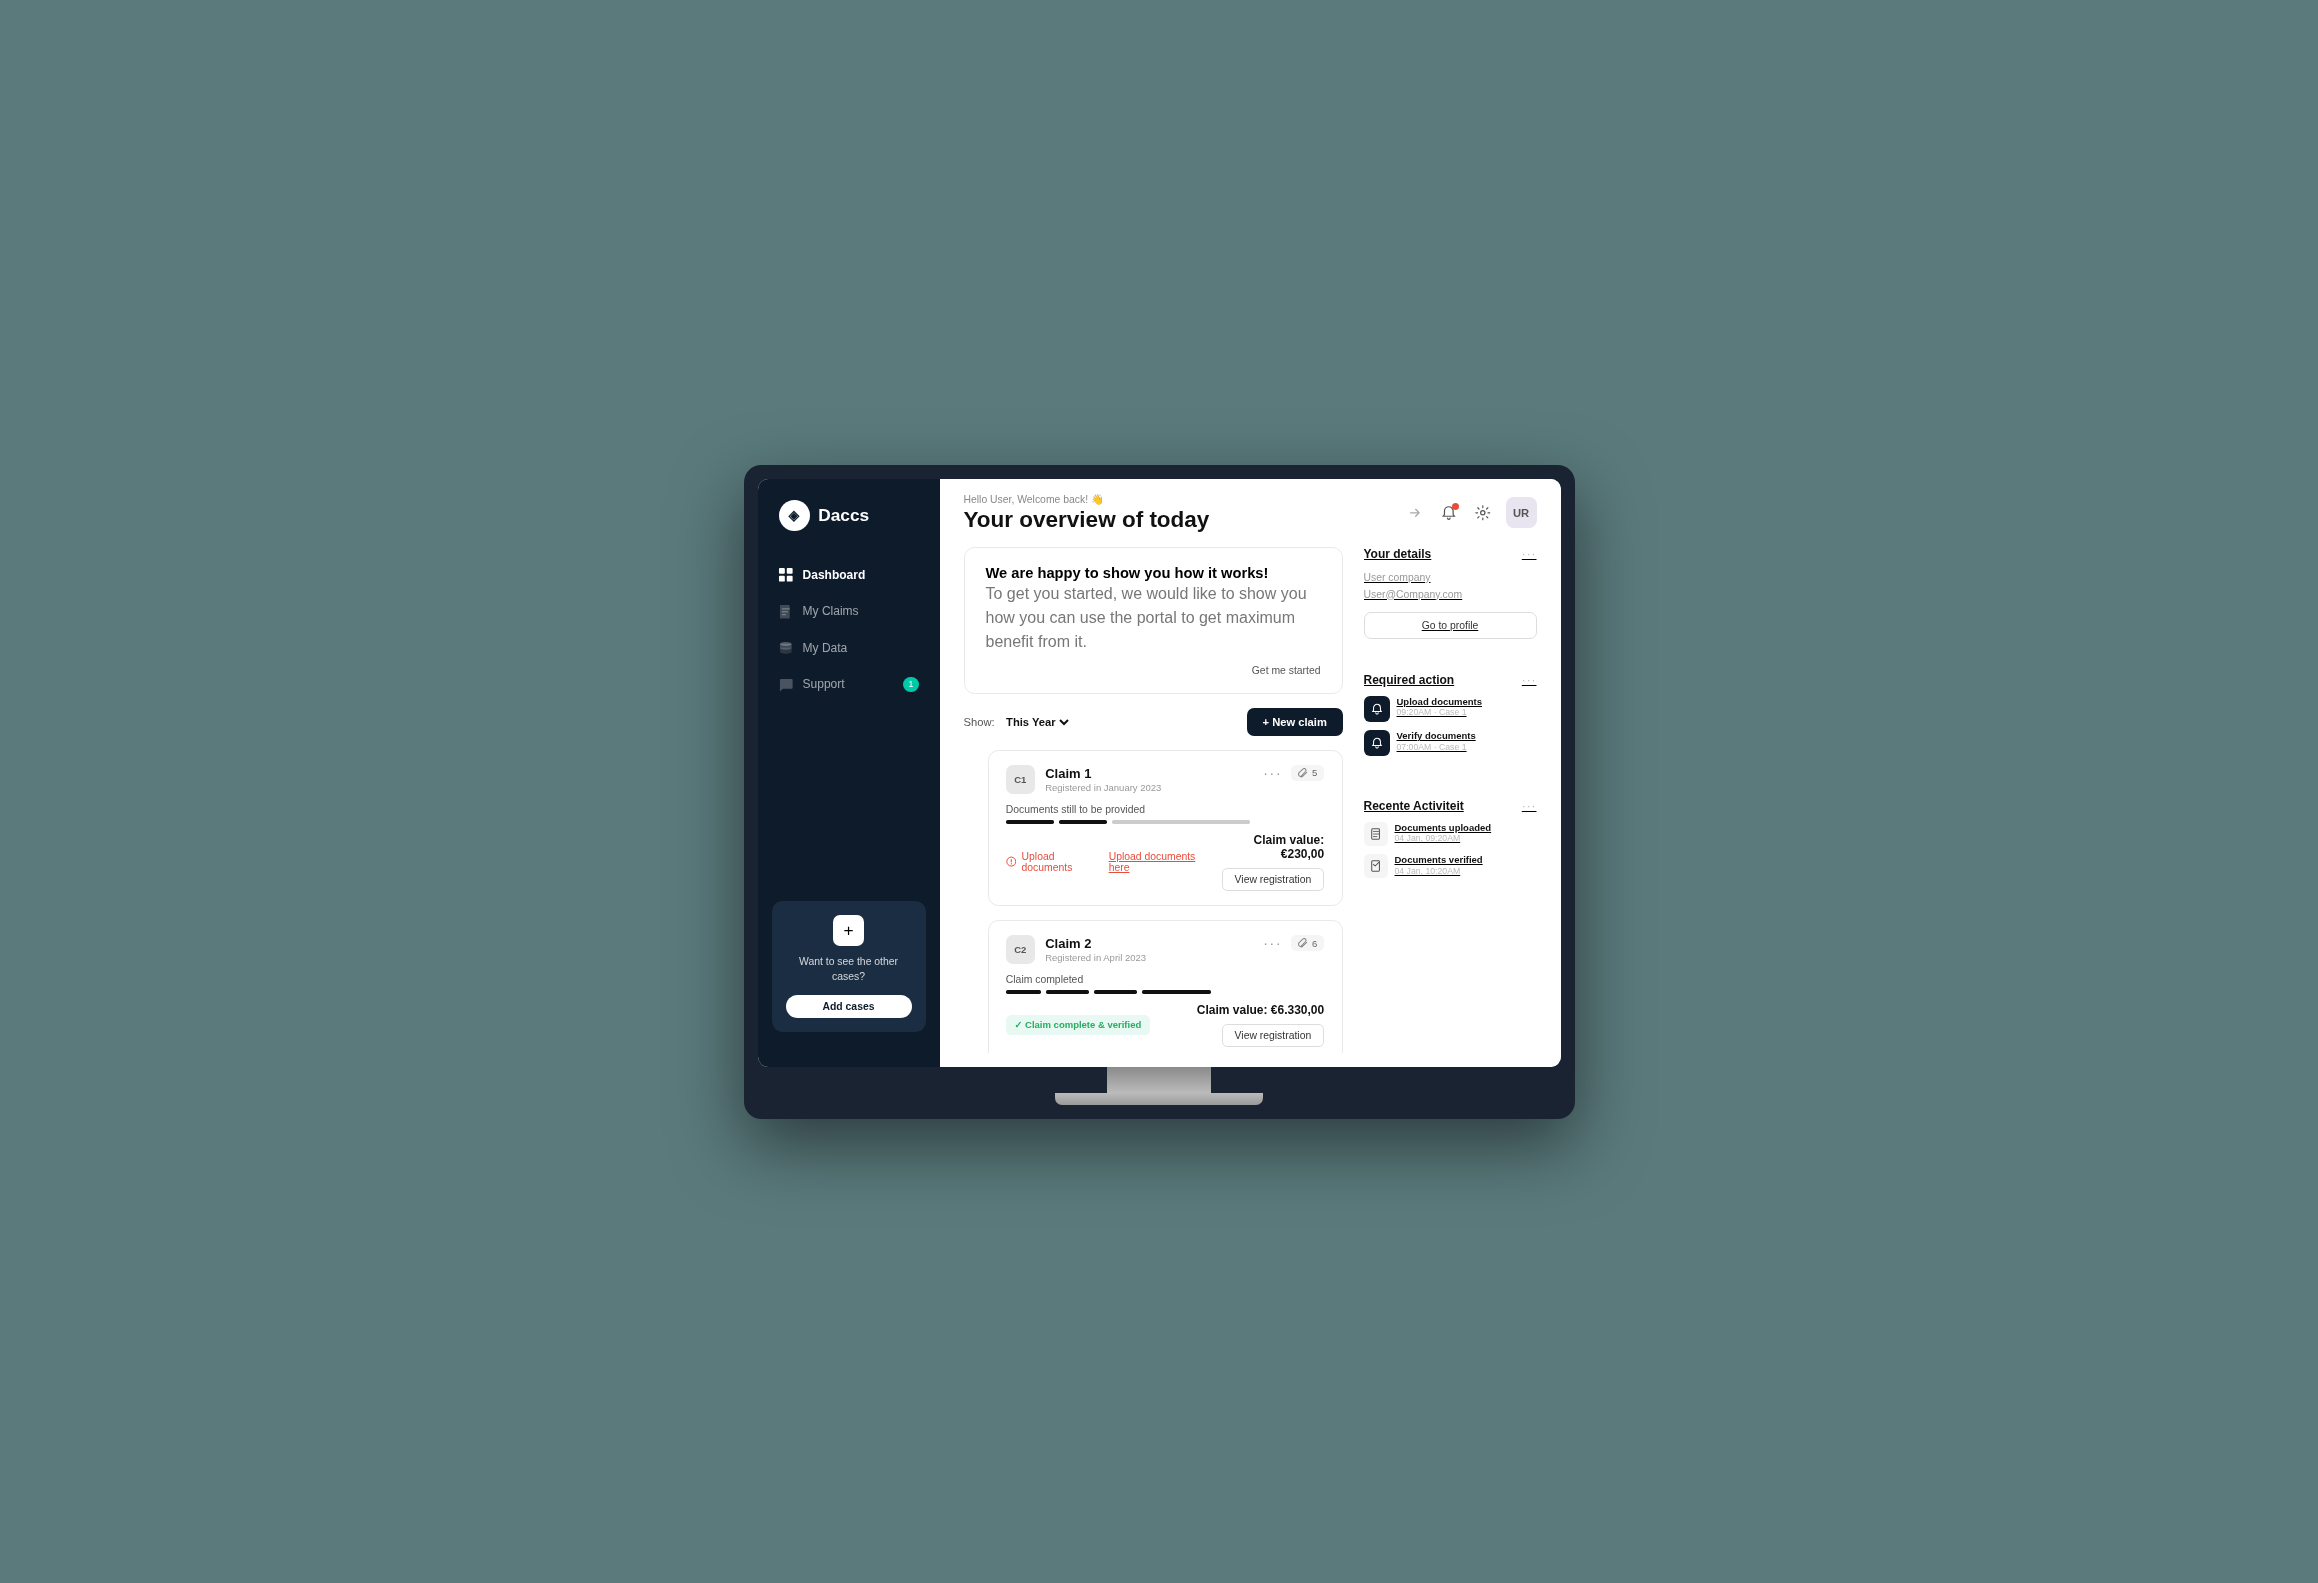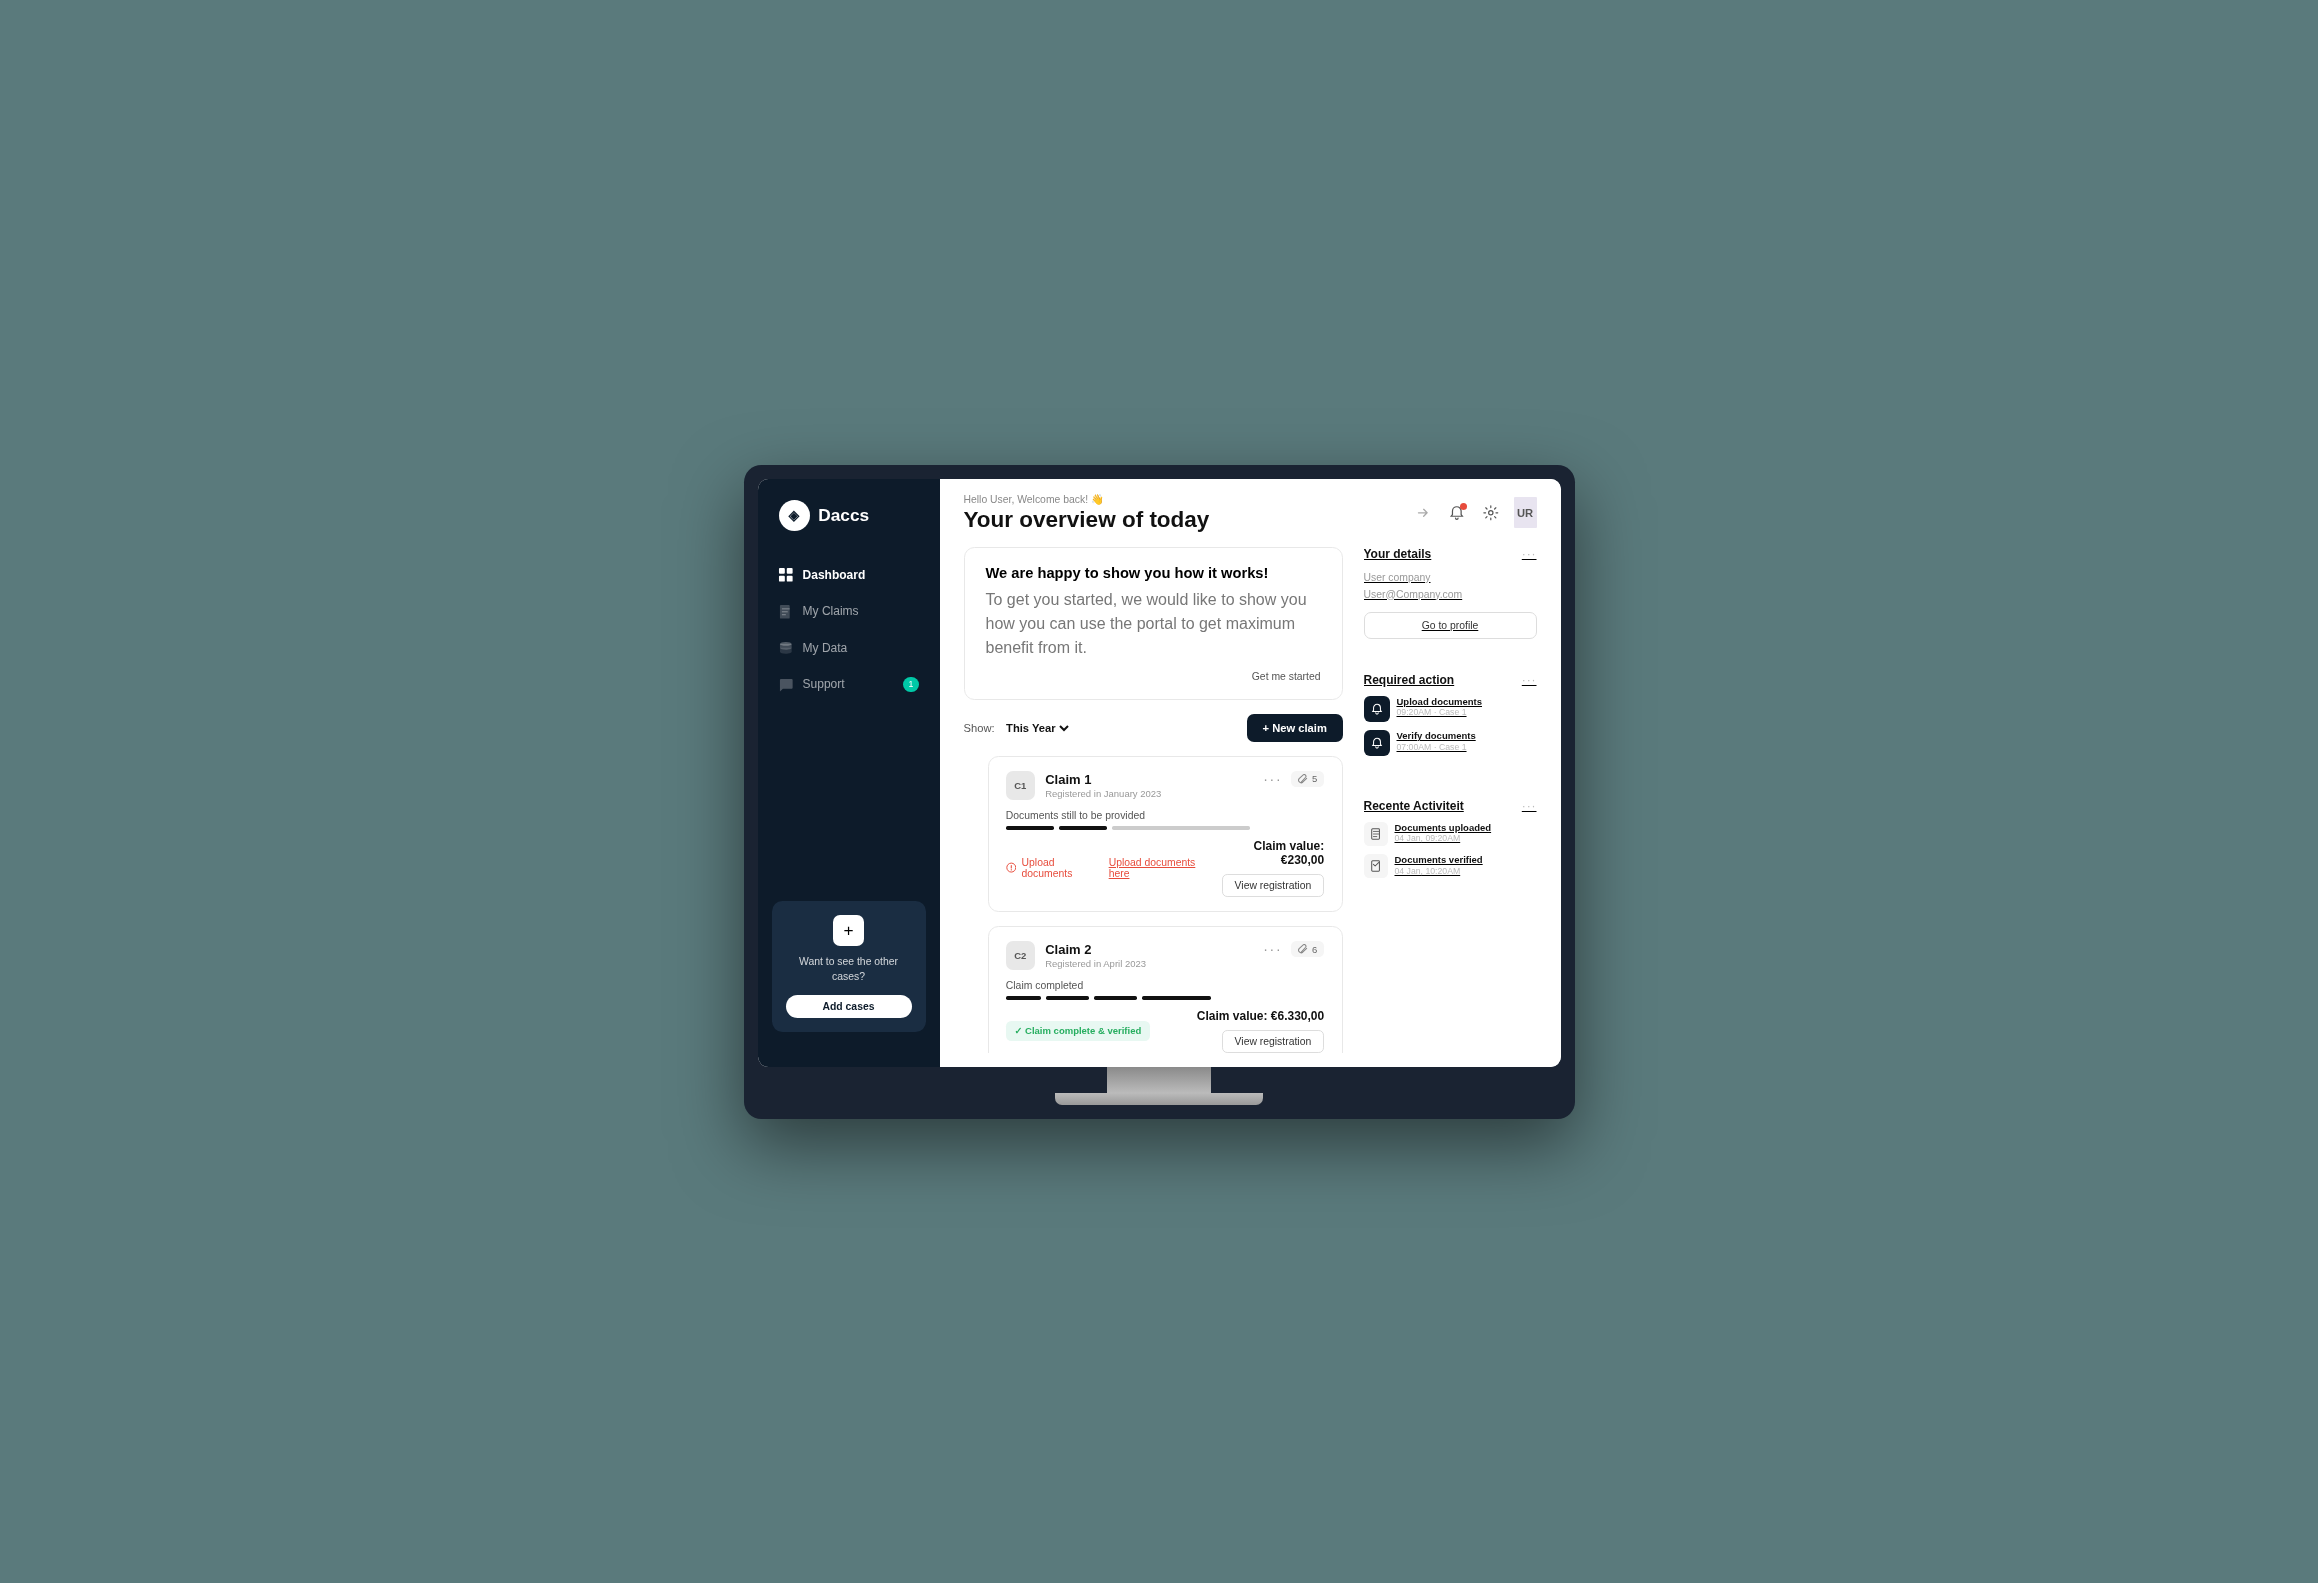--- a/index.html
+++ b/index.html
@@ -198,24 +198,24 @@
     .gear-icon {
       width: 24px;
       height: 24px;
       display: flex;
       align-items: center;
       justify-content: center;
       cursor: pointer;
       color: #666;
     }
     .avatar {
-      width: 23px;
+      width: 31px;
       height: 31px;
       background: #e8e4f0;
-      border-radius: 1px;
+      border-radius: 8px;
       display: flex;
       align-items: center;
       justify-content: center;
       font-size: 11.2px;
       font-weight: 600;
       color: #555;
       cursor: pointer;
     }
     .main-body {
       display: flex;
@@ -234,21 +234,21 @@
     
     .welcome-card {
       border: 0.9px solid #e8e8e8;
       border-radius: 10.4px;
       padding: 17.3px 21px;
       background: white;
     }
     .welcome-card h3 {
       font-size: 14.7px;
       font-weight: 700;
-      margin-bottom: 7px;
+      margin-bottom: 1px;
     }
     .welcome-card p {
       font-size: 16px;
       color: #777;
       max-width: 329px;
       line-height: 1.5;
     }
     .get-started-link {
       text-align: right;
       font-size: 10.4px;

